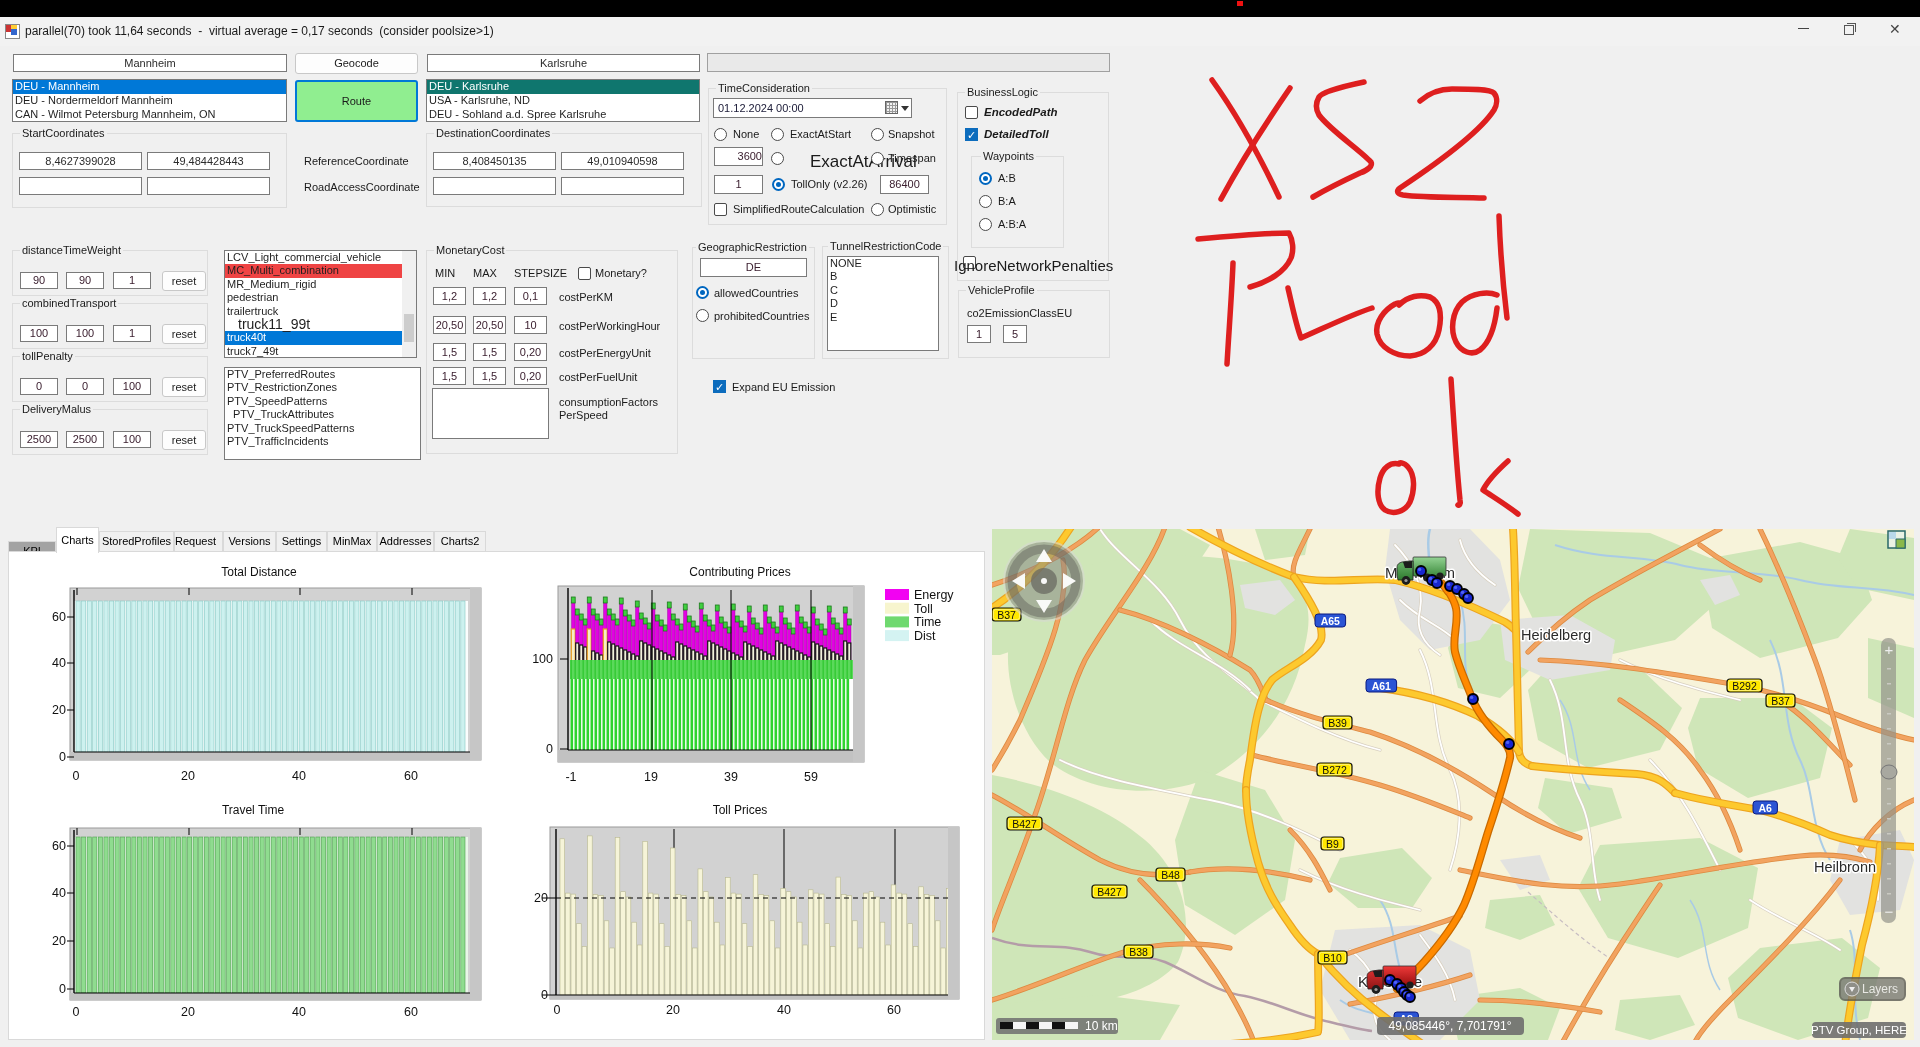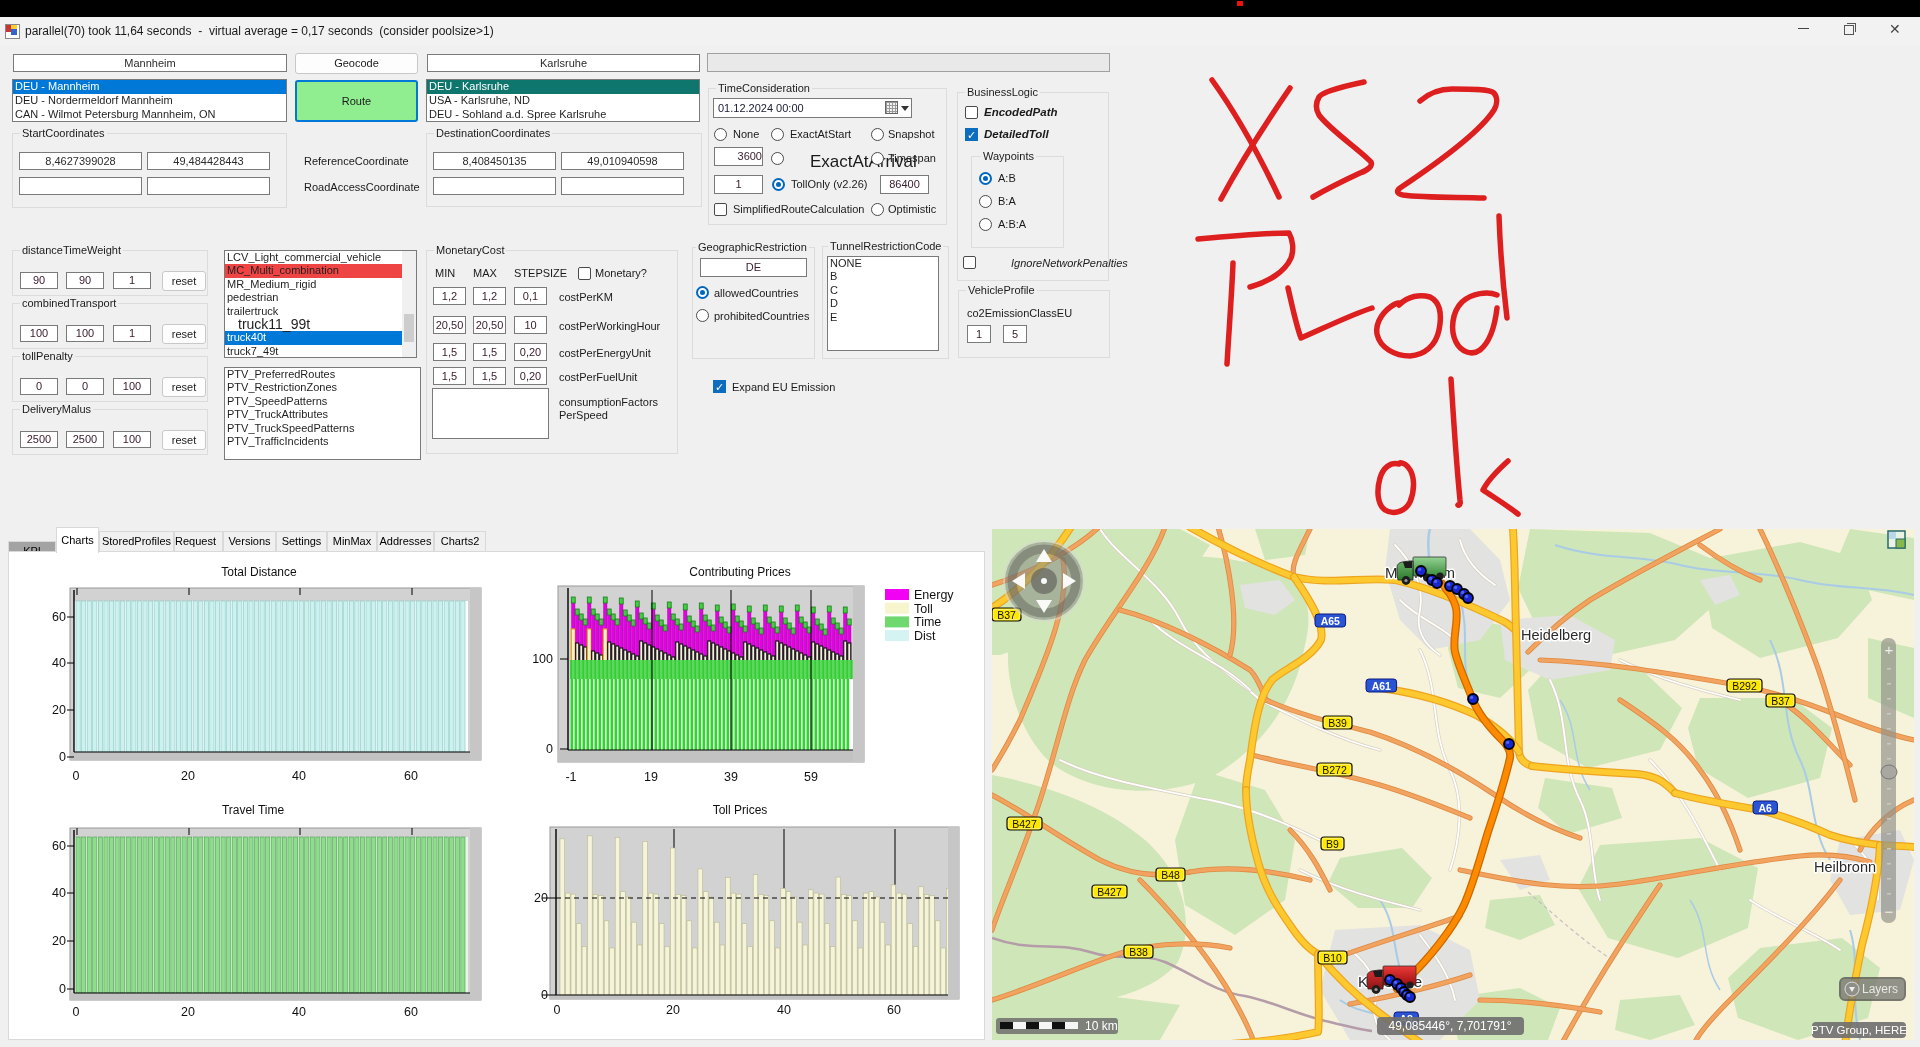--- a/index.html
+++ b/index.html
@@ -75,21 +75,21 @@
 <div style="position:absolute;left:971px;top:156px;width:93px;height:92px;border:1px solid #dcdcdc;box-sizing:border-box"></div>
 <div style="position:absolute;left:981px;top:150px;font-size:11px;color:#1a1a1a;background:#f0f0f0;padding:0 2px;white-space:nowrap">Waypoints</div>
 <div style="position:absolute;left:979px;top:172px;width:13px;height:13px;border-radius:50%;border:2px solid #0067c0;background:#fff;box-sizing:border-box"></div>
 <div style="position:absolute;left:983px;top:176px;width:5px;height:5px;border-radius:50%;background:#0067c0"></div>
 <div style="position:absolute;left:998px;top:172px;font-size:11px;color:#1a1a1a;white-space:pre;">A:B</div>
 <div style="position:absolute;left:979px;top:195px;width:13px;height:13px;border-radius:50%;border:1px solid #4a4a4a;background:#fff;box-sizing:border-box"></div>
 <div style="position:absolute;left:998px;top:195px;font-size:11px;color:#1a1a1a;white-space:pre;">B:A</div>
 <div style="position:absolute;left:979px;top:218px;width:13px;height:13px;border-radius:50%;border:1px solid #4a4a4a;background:#fff;box-sizing:border-box"></div>
 <div style="position:absolute;left:998px;top:218px;font-size:11px;color:#1a1a1a;white-space:pre;">A:B:A</div>
 <div style="position:absolute;left:963px;top:256px;width:13px;height:13px;background:#fff;border:1px solid #4a4a4a;box-sizing:border-box;border-radius:2px"></div>
-<div style="position:absolute;left:1011px;top:257px;font-size:11px;color:#1a1a1a;white-space:pre;font-style:italic;">IgnoreNetworkPenalties</div>
+<div style="position:absolute;left:954px;top:257px;font-size:15px;color:#1a1a1a;white-space:pre;">IgnoreNetworkPenalties</div>
 <div style="position:absolute;left:958px;top:290px;width:152px;height:68px;border:1px solid #dcdcdc;box-sizing:border-box"></div>
 <div style="position:absolute;left:966px;top:284px;font-size:11px;color:#1a1a1a;background:#f0f0f0;padding:0 2px;white-space:nowrap">VehicleProfile</div>
 <div style="position:absolute;left:967px;top:307px;font-size:11px;color:#1a1a1a;white-space:pre;">co2EmissionClassEU</div>
 <div style="position:absolute;left:967px;top:325px;width:24px;height:18px;background:#fff;border:1px solid #7a7a7a;box-sizing:border-box;font-size:11px;color:#3c2030;text-align:center;line-height:16px;white-space:nowrap;overflow:hidden;padding-left:0px">1</div>
 <div style="position:absolute;left:1003px;top:325px;width:24px;height:18px;background:#fff;border:1px solid #7a7a7a;box-sizing:border-box;font-size:11px;color:#3c2030;text-align:center;line-height:16px;white-space:nowrap;overflow:hidden;padding-left:0px">5</div>
 <div style="position:absolute;left:692px;top:247px;width:123px;height:112px;border:1px solid #dcdcdc;box-sizing:border-box"></div>
 <div style="position:absolute;left:696px;top:241px;font-size:11px;color:#1a1a1a;background:#f0f0f0;padding:0 2px;white-space:nowrap">GeographicRestriction</div>
 <div style="position:absolute;left:700px;top:258px;width:107px;height:19px;background:#fff;border:1px solid #7a7a7a;box-sizing:border-box;font-size:11px;color:#3c2030;text-align:center;line-height:17px;white-space:nowrap;overflow:hidden;padding-left:0px">DE</div>
 <div style="position:absolute;left:696px;top:286px;width:13px;height:13px;border-radius:50%;border:2px solid #0067c0;background:#fff;box-sizing:border-box"></div>
 <div style="position:absolute;left:700px;top:290px;width:5px;height:5px;border-radius:50%;background:#0067c0"></div>
@@ -140,21 +140,21 @@
     <div style="height:13.4px;background:#fff;color:#1f1f1f;font-size:14px;line-height:13.4px;padding-left:13px;white-space:nowrap">truck11_99t</div>
     <div style="height:13.4px;background:#0078d7;color:#fff;font-size:11px;line-height:13.4px;padding-left:2px;white-space:nowrap">truck40t</div>
     <div style="height:13.4px;background:#fff;color:#1f1f1f;font-size:11px;line-height:13.4px;padding-left:2px;white-space:nowrap">truck7_49t</div>
   </div>
 <div style="position:absolute;left:402px;top:251px;width:14px;height:106px;background:#f0f0f0"></div>
 <div style="position:absolute;left:404px;top:314px;width:10px;height:28px;background:#cdcdcd"></div>
 <div style="position:absolute;left:224px;top:367px;width:197px;height:93px;background:#fff;border:1px solid #7a7a7a;box-sizing:border-box;overflow:hidden">
     <div style="height:13.4px;background:#fff;color:#1f1f1f;font-size:11px;line-height:13.4px;padding-left:2px;white-space:nowrap">PTV_PreferredRoutes</div>
     <div style="height:13.4px;background:#fff;color:#1f1f1f;font-size:11px;line-height:13.4px;padding-left:2px;white-space:nowrap">PTV_RestrictionZones</div>
     <div style="height:13.4px;background:#fff;color:#1f1f1f;font-size:11px;line-height:13.4px;padding-left:2px;white-space:nowrap">PTV_SpeedPatterns</div>
-    <div style="height:13.4px;background:#fff;color:#1f1f1f;font-size:11px;line-height:13.4px;padding-left:2px;white-space:nowrap">PTV_TruckAttributes</div>
+    <div style="height:13.4px;background:#fff;color:#1f1f1f;font-size:11px;line-height:13.4px;padding-left:8px;white-space:nowrap">PTV_TruckAttributes</div>
     <div style="height:13.4px;background:#fff;color:#1f1f1f;font-size:11px;line-height:13.4px;padding-left:2px;white-space:nowrap">PTV_TruckSpeedPatterns</div>
     <div style="height:13.4px;background:#fff;color:#1f1f1f;font-size:11px;line-height:13.4px;padding-left:2px;white-space:nowrap">PTV_TrafficIncidents</div>
   </div>
 <div style="position:absolute;left:426px;top:250px;width:252px;height:204px;border:1px solid #dcdcdc;box-sizing:border-box"></div>
 <div style="position:absolute;left:434px;top:244px;font-size:11px;color:#1a1a1a;background:#f0f0f0;padding:0 2px;white-space:nowrap">MonetaryCost</div>
 <div style="position:absolute;left:435px;top:267px;font-size:11px;color:#1a1a1a;white-space:pre;">MIN</div>
 <div style="position:absolute;left:473px;top:267px;font-size:11px;color:#1a1a1a;white-space:pre;">MAX</div>
 <div style="position:absolute;left:514px;top:267px;font-size:11px;color:#1a1a1a;white-space:pre;">STEPSIZE</div>
 <div style="position:absolute;left:578px;top:267px;width:13px;height:13px;background:#fff;border:1px solid #4a4a4a;box-sizing:border-box;border-radius:2px"></div>
 <div style="position:absolute;left:595px;top:267px;font-size:11px;color:#1a1a1a;white-space:pre;">Monetary?</div>

